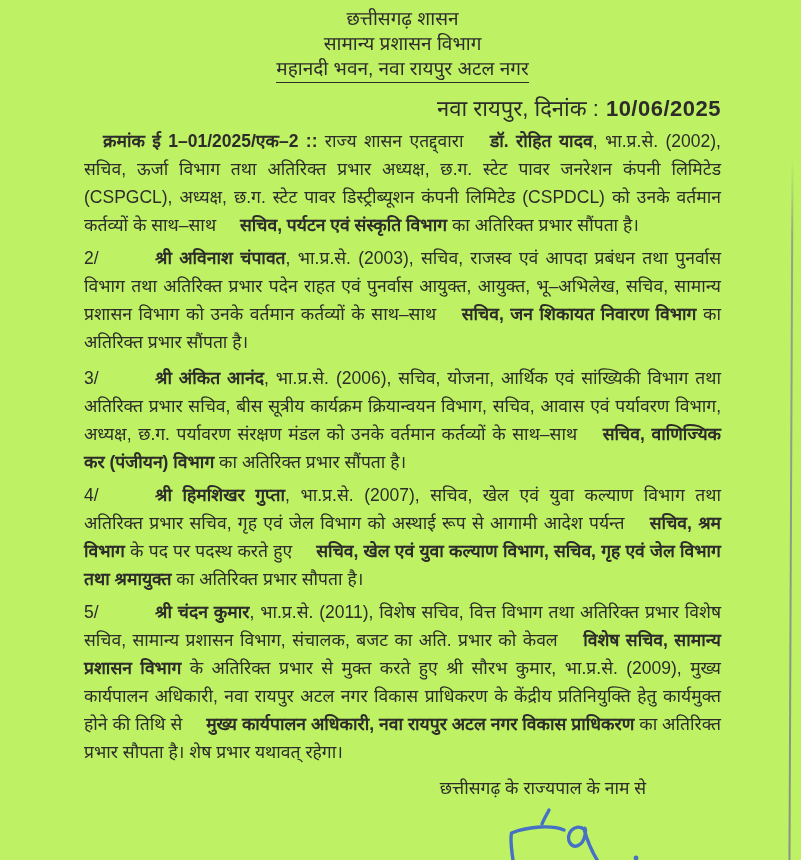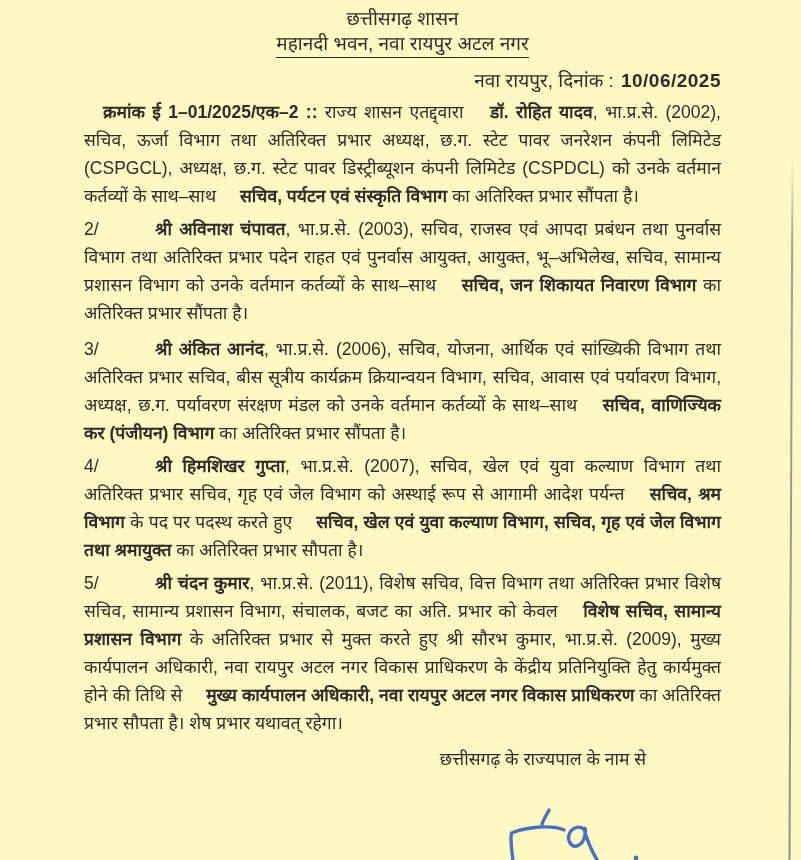--- a/index.html
+++ b/index.html
@@ -1,38 +1,38 @@
 <!DOCTYPE html>
 <html lang="hi"><head>
 <meta charset="utf-8">
 <style>
   html,body { margin:0; padding:0; background:#e8e8e8; }
   .page {
     position: relative;
     width: 801px;
     height: 860px;
     margin: 0 auto;
-    background: #fef9c3;
+    background: #bef264;
     overflow: hidden;
     color: #2e2c2a;
     font-family: "Liberation Sans", "DejaVu Sans", sans-serif;
   }
   .content { padding: 6px 80px 0 84px; }
 
   
   .hdr { text-align: center; font-size: 19px; line-height: 25px; }
   .hdr-line { display: block; }
   .hdr-line.underlined span {
     display: inline-block;
     border-bottom: 1.6px solid #2e2c2a;
     padding-bottom: 1px;
     text-align: center;
   }
   .order-title { text-align: center; font-size: 19px; margin-top: 13px; letter-spacing: 1px; }
-  .date-line { text-align: right; font-size: 19px; margin-top: 9px; }
+  .date-line { text-align: right; font-size: 22px; margin-top: 9px; }
   .date-line .date-value { font-weight: 700; margin-left: 7px; letter-spacing: .5px; }
 
   
   .para {
     font-size: 17.5px;
     line-height: 28px;
     text-align: justify;
     text-align-last: left;
     margin-top: 5px;
   }
@@ -69,20 +69,21 @@
   }
 </style>
 </head>
 <body>
 
 <div class="page">
   <div class="content">
 
     <div class="hdr">
       <span class="hdr-line">छत्तीसगढ़ शासन</span>
+      <span class="hdr-line">सामान्य प्रशासन विभाग</span>
       <span class="hdr-line underlined"><span>महानदी भवन, नवा रायपुर अटल नगर</span></span>
     </div>
 
 
     <div class="date-line">
       <span>नवा रायपुर, दिनांक :</span><span class="date-value">10/06/2025</span>
     </div>
 
     <div class="para"><span class="bold">क्रमांक ई 1–01/2025/एक–2 :: </span><span>राज्य शासन एतद्द्वारा </span><span class="bold">डॉ. रोहित यादव</span><span>, भा.प्र.से. (2002), सचिव, ऊर्जा विभाग तथा अतिरिक्त प्रभार अध्यक्ष, छ.ग. स्टेट पावर जनरेशन कंपनी लिमिटेड (CSPGCL), अध्यक्ष, छ.ग. स्टेट पावर डिस्ट्रीब्यूशन कंपनी लिमिटेड (CSPDCL) को उनके वर्तमान कर्तव्यों के साथ–साथ </span><span class="bold">सचिव, पर्यटन एवं संस्कृति विभाग</span><span> का अतिरिक्त प्रभार सौंपता है।</span></div>
 

